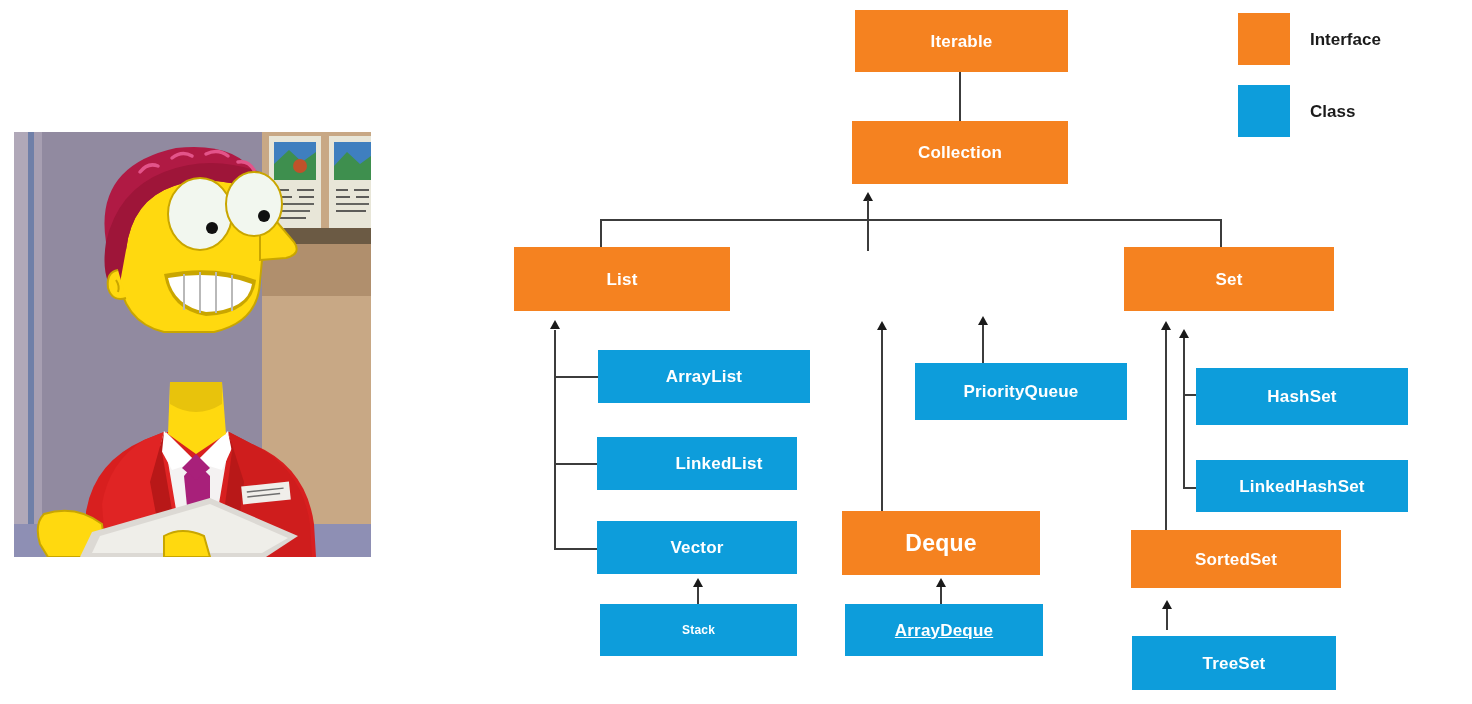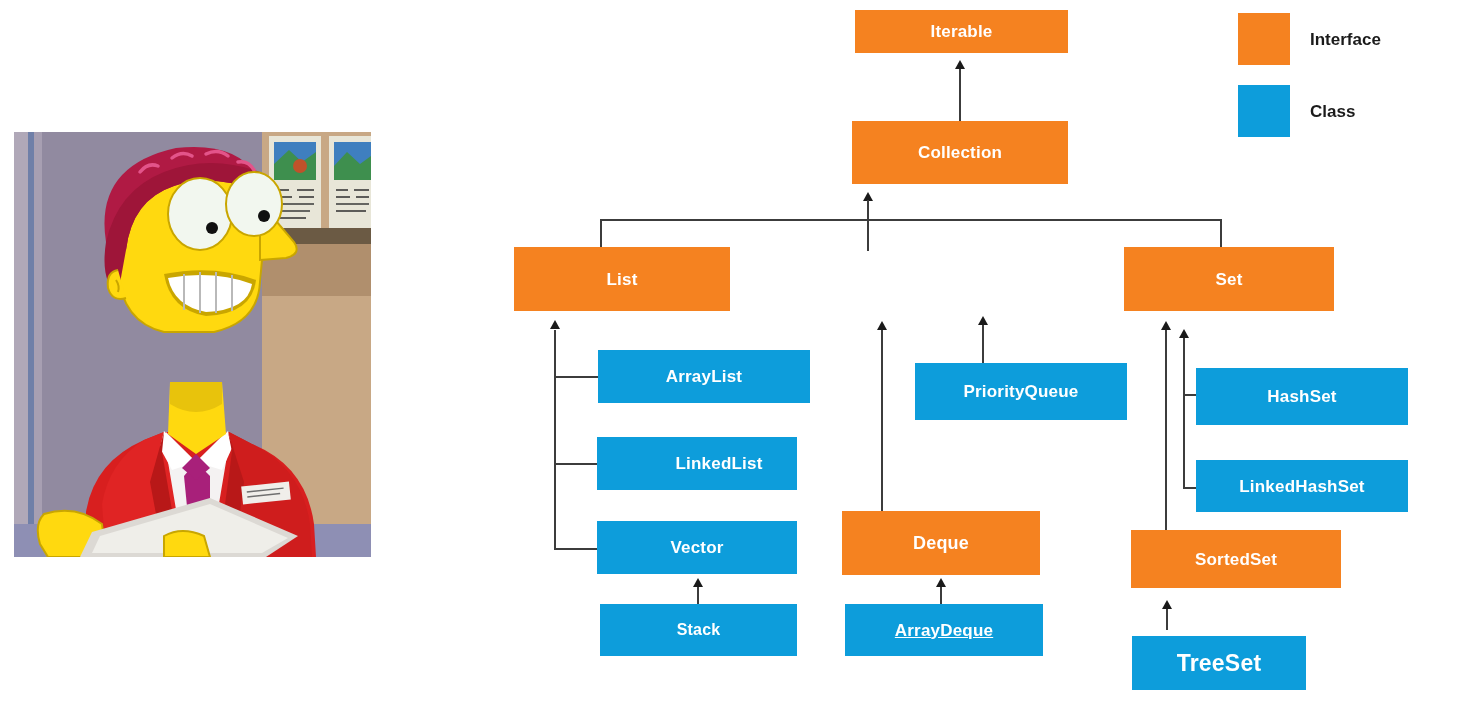--- a/index.html
+++ b/index.html
@@ -209,21 +209,21 @@
 
   <div class="ln v" style="left:1165px;top:330px;height:202px;"></div>
   <div class="arrow" style="left:1161px;top:321px;"></div>
   <div class="ln v" style="left:1183px;top:338px;height:150px;"></div>
   <div class="arrow" style="left:1179px;top:329px;"></div>
   <div class="ln h" style="left:1183px;top:394px;width:14px;"></div>
   <div class="ln h" style="left:1183px;top:487px;width:14px;"></div>
   <div class="ln v" style="left:1166px;top:608px;height:22px;"></div>
   <div class="arrow" style="left:1162px;top:600px;"></div>
 
-  <div class="node iface" style="left:855px;top:10px;width:213px;height:43px;font-size:17px;">
+  <div class="node iface" style="left:855px;top:10px;width:213px;height:62px;font-size:17px;">
     <span>Iterable</span>
   </div>
 
   <div class="node iface" style="left:852px;top:121px;width:216px;height:63px;font-size:17px;">
     <span>Collection</span>
   </div>
 
   <div class="node iface" style="left:514px;top:247px;width:216px;height:64px;font-size:17px;">
     <span>List</span>
   </div>
@@ -238,45 +238,45 @@
   </div>
 
   <div class="node cls" style="left:597px;top:437px;width:200px;height:53px;font-size:17px;padding-left:44px;">
     <span>LinkedList</span>
   </div>
 
   <div class="node cls" style="left:597px;top:521px;width:200px;height:53px;font-size:17px;">
     <span>Vector</span>
   </div>
 
-  <div class="node cls" style="left:600px;top:604px;width:197px;height:52px;font-size:16px;">
+  <div class="node cls" style="left:600px;top:604px;width:197px;height:52px;font-size:12px;">
     <span>Stack</span>
   </div>
 
   <div class="node cls" style="left:915px;top:363px;width:212px;height:57px;font-size:17px;">
     <span>PriorityQueue</span>
   </div>
 
-  <div class="node iface" style="left:842px;top:511px;width:198px;height:64px;font-size:18px;">
+  <div class="node iface" style="left:842px;top:511px;width:198px;height:64px;font-size:23px;">
     <span>Deque</span>
   </div>
 
   <div class="node cls" style="left:845px;top:604px;width:198px;height:52px;font-size:17px;text-decoration:underline;">
     <span>ArrayDeque</span>
   </div>
 
   <div class="node cls" style="left:1196px;top:368px;width:212px;height:57px;font-size:17px;">
     <span>HashSet</span>
   </div>
 
   <div class="node cls" style="left:1196px;top:460px;width:212px;height:52px;font-size:17px;">
     <span>LinkedHashSet</span>
   </div>
 
   <div class="node iface" style="left:1131px;top:530px;width:210px;height:58px;font-size:17px;">
     <span>SortedSet</span>
   </div>
 
-  <div class="node cls" style="left:1132px;top:636px;width:174px;height:54px;font-size:23px;">
+  <div class="node cls" style="left:1132px;top:636px;width:204px;height:54px;font-size:17px;">
     <span>TreeSet</span>
   </div>
 
 </div>
 
 </body></html>

